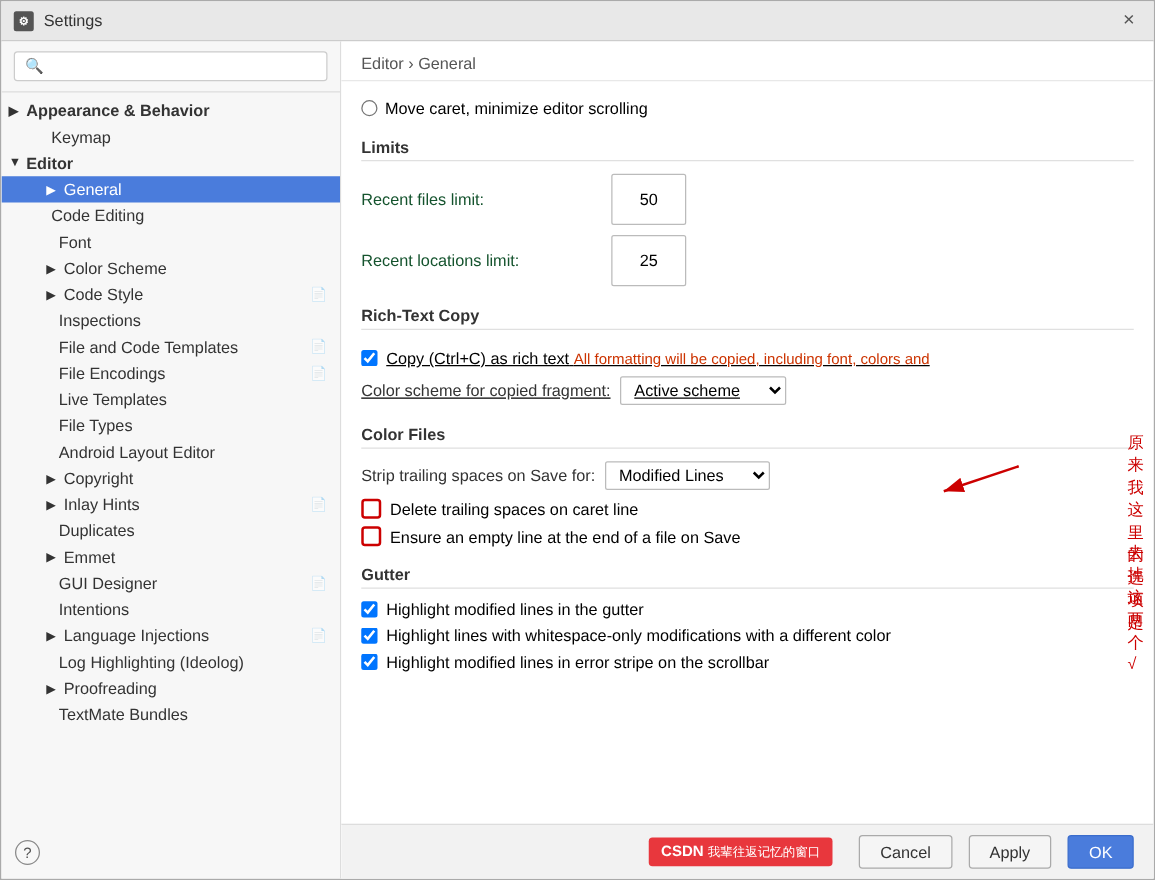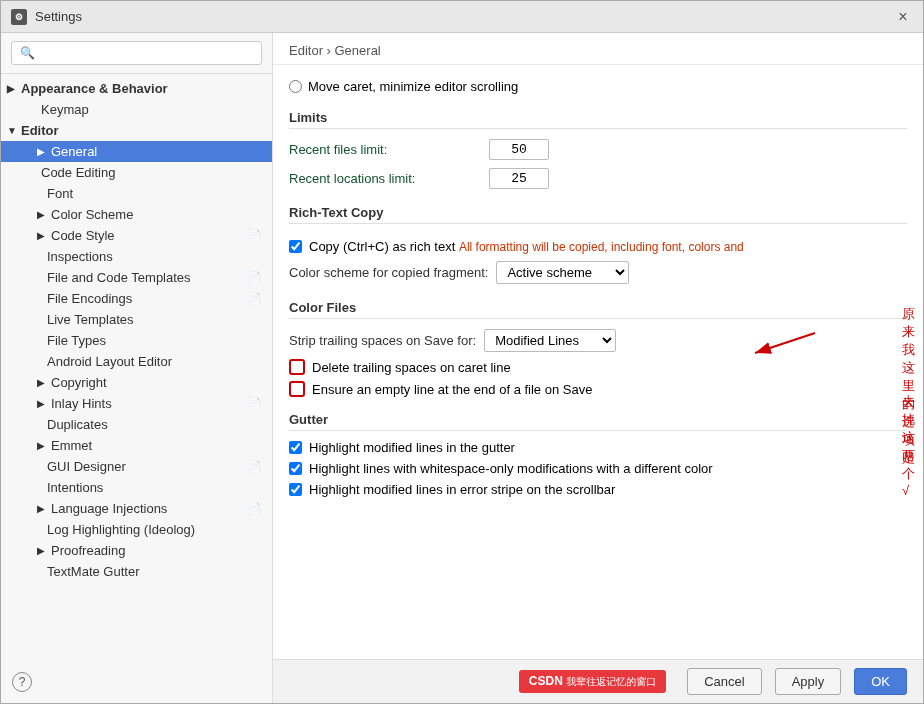--- a/index.html
+++ b/index.html
@@ -147,29 +147,28 @@
       align-items: center;
       padding: 4px 0;
       font-size: 13px;
     }
     .form-row label {
       min-width: 200px;
       color: #14532d;
     }
     .form-row input[type="text"] {
       width: 60px;
-      padding: 2px 6px;
+      padding: 12px 6px;
       border: 1px solid #bbb;
       border-radius: 2px;
       font-size: 13px;
       text-align: center;
-      font-family: Liberation Mono, monospace;
-    }
-
-    .rich-text-section { margin-top: 12px; }
+    }
+
+    .rich-text-section { margin-top: 12px; text-decoration: underline; }
     .checkbox-row {
       display: flex;
       align-items: center;
       padding: 3px 0;
       font-size: 13px;
     }
     .checkbox-row input[type="checkbox"] { margin-right: 7px; flex-shrink: 0; }
     .highlight-text { color: #cc3300; font-size: 12px; }
 
     .select-row {
@@ -373,21 +372,21 @@
         <div class="tree-item" style="padding-left:46px;">
           <span class="label">Log Highlighting (Ideolog)</span>
         </div>
 
         <div class="tree-item" style="padding-left:36px;">
           <span class="arrow">▶</span>
           <span class="label">Proofreading</span>
         </div>
 
         <div class="tree-item" style="padding-left:46px;">
-          <span class="label">TextMate Gutter</span>
+          <span class="label">TextMate Bundles</span>
         </div>
 
       </div>
     </div>
 
     <div class="main">
       <div class="breadcrumb">Editor › General</div>
 
       <div class="main-content">
 

